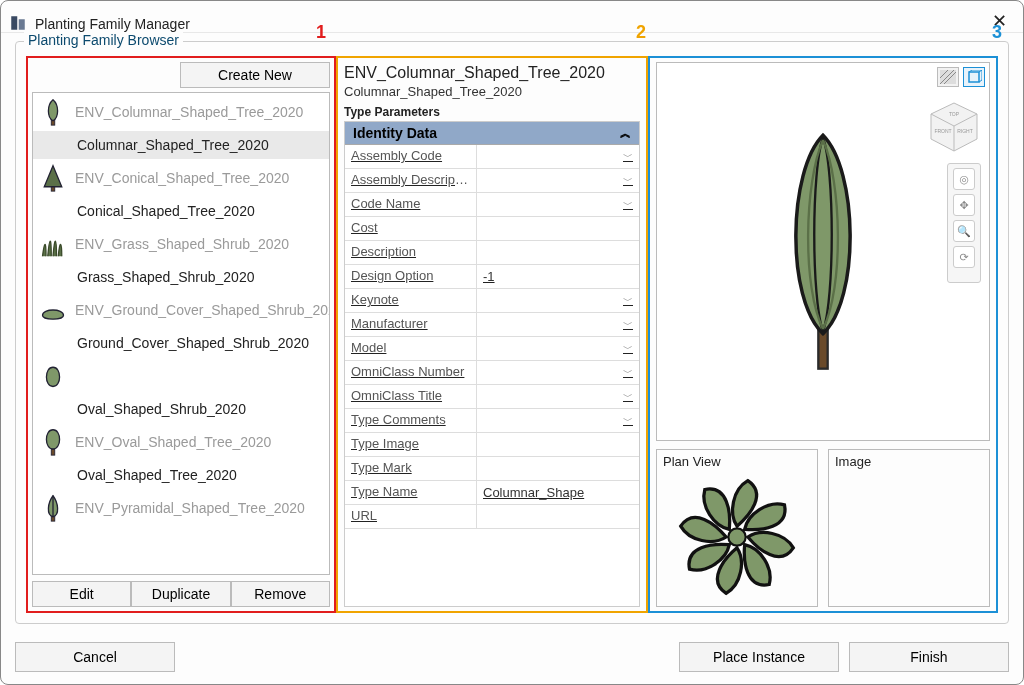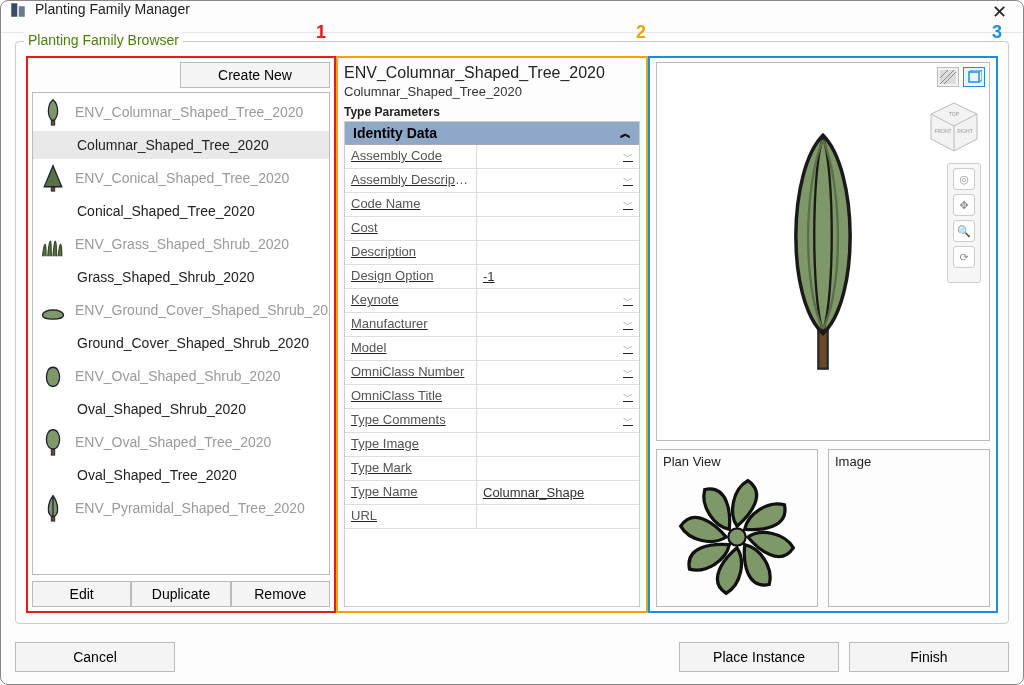--- a/index.html
+++ b/index.html
@@ -1,24 +1,24 @@
 <!DOCTYPE html>
 <html><head>
 <meta charset="utf-8">
 <style>
   * { box-sizing: border-box; }
   html, body { margin: 0; padding: 0; font-family: "Segoe UI", Arial, sans-serif; font-size: 14px; color: #222; background: #fff; }
   .window { width: 1024px; height: 685px; border: 1px solid #888; border-radius: 8px; position: relative; background: #fdfdfd; display: flex; flex-direction: column; overflow: hidden; }
-  .titlebar { height: 32px; display: flex; align-items: flex-start; padding: 0 8px; border-bottom: 1px solid #e8e8e8; }
+  .titlebar { height: 32px; display: flex; align-items: flex-end; padding: 0 8px; border-bottom: 1px solid #e8e8e8; }
   .titlebar .icon { width: 18px; height: 18px; margin-right: 8px; }
   .titlebar .title { flex: 1; font-size: 14px; color: #222; }
   .titlebar .close { font-size: 18px; padding: 0 8px; cursor: pointer; }
   .content { flex: 1; display: flex; flex-direction: column; padding: 8px 14px 10px 14px; }
   .groupbox { border: 1px solid #ccc; border-radius: 4px; position: relative; padding: 14px 10px 10px 10px; flex: 1; display: flex; flex-direction: column; }
-  .groupbox-label { position: absolute; top: -10px; left: 8px; background: #fdfdfd; padding: 0 4px; color: #4d7c0f; }
+  .groupbox-label { position: absolute; top: -10px; left: 8px; background: #fdfdfd; padding: 0 4px; color: #0c4a6e; }
   .markers { position: absolute; top: -8px; left: 0; right: 0; height: 0; }
   .marker { position: absolute; top: -12px; font-weight: bold; font-size: 18px; }
   .marker1 { color: #e11d1d; left: 300px; }
   .marker2 { color: #f0a400; left: 620px; }
   .marker3 { color: #1c90d6; right: 6px; }
   .columns { display: flex; flex: 1; gap: 0; min-height: 0; }
   .col { display: flex; flex-direction: column; }
   .col1 { width: 310px; border: 2px solid #e11d1d; padding: 4px; justify-content: center; }
   .col2 { width: 312px; border: 2px solid #f0a400; padding: 4px 6px; display:flex; flex-direction:column; }
   .col3 { flex: 1; border: 2px solid #1c90d6; padding: 4px 6px; display:flex; flex-direction:column; }
@@ -149,21 +149,20 @@
                 </div>
                 <div class="type-item">Ground_Cover_Shaped_Shrub_2020</div>
               </div>
               <div class="family">
                 <div class="family-header">
                   <span class="ficon">
                     <svg viewBox="0 0 32 32" width="28" height="30">
                       <path d="M16 6 C6 6,6 28,16 28 C26 28,26 6,16 6 Z" fill="#7f9869" stroke="#223" stroke-width="1.5"></path>
                     </svg>
                   </span>
-                  <span>ENV_Oval_Shaped_Shrub_2020</span>
                 </div>
                 <div class="type-item">Oval_Shaped_Shrub_2020</div>
               </div>
               <div class="family">
                 <div class="family-header">
                   <span class="ficon">
                     <svg viewBox="0 0 32 32" width="28" height="30">
                       <rect x="14" y="24" width="4" height="7" fill="#6a4a2a" stroke="#223"></rect>
                       <path d="M16 2 C6 2,6 24,16 24 C26 24,26 2,16 2 Z" fill="#7f9869" stroke="#223" stroke-width="1.5"></path>
                     </svg>

